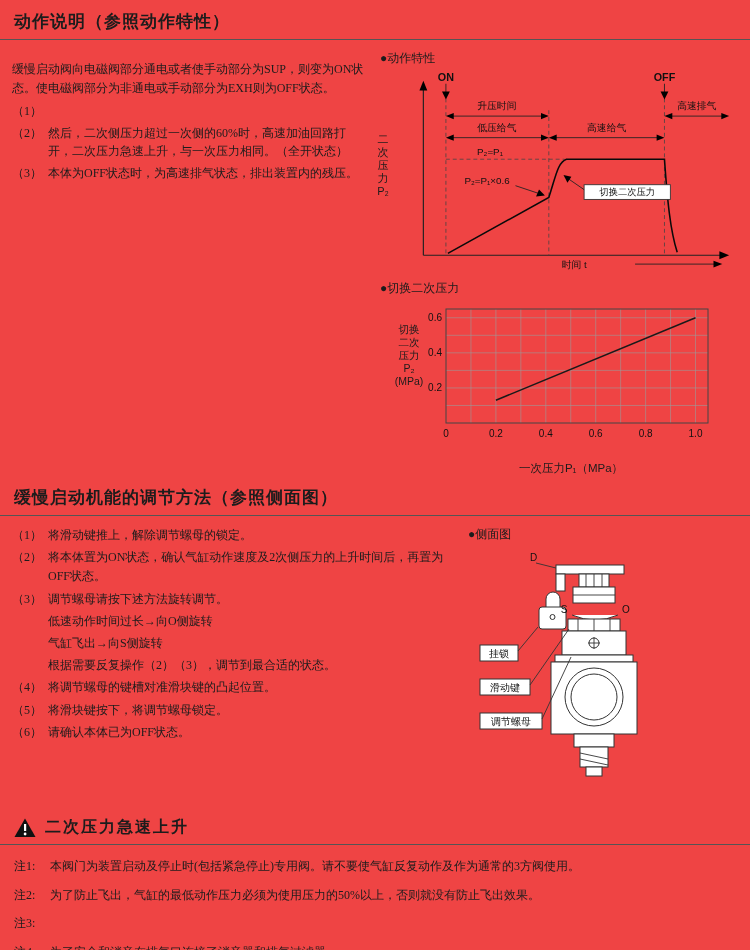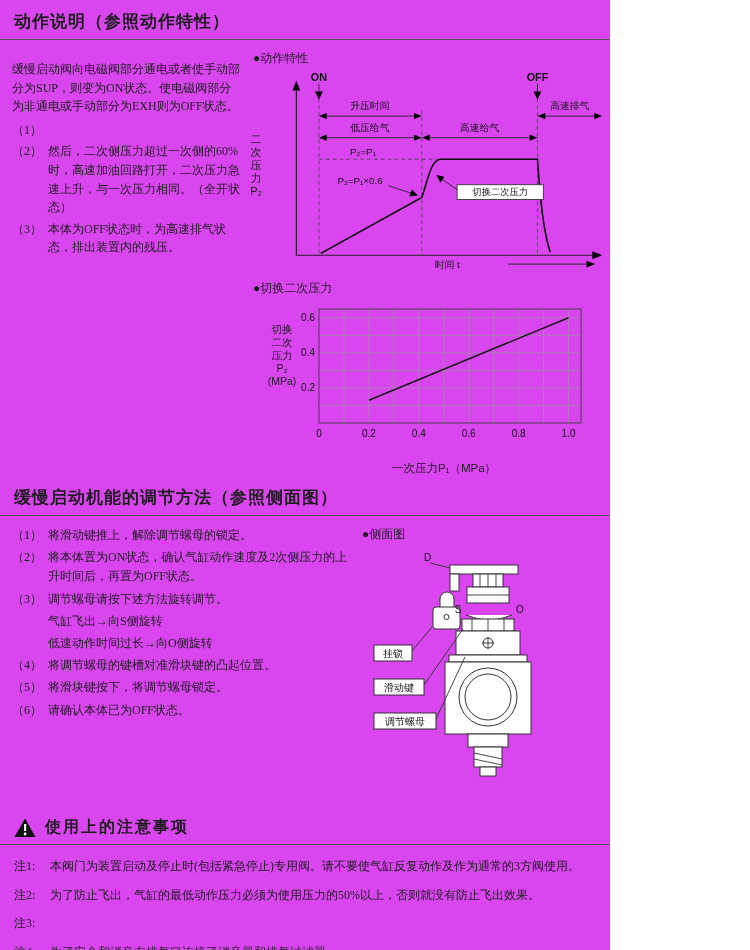--- a/index.html
+++ b/index.html
@@ -1,18 +1,18 @@
 <!DOCTYPE html>
 <html><head>
 <meta charset="utf-8">
 <style>
   * { box-sizing: border-box; }
   html,body { margin:0; padding:0; background:#ffffff; }
   body { font-family:"Liberation Serif","DejaVu Serif",serif; color:#1c1c1c; }
-  .page { width:610px; height:950px; background:#d946ef; position:relative; overflow:hidden; }
+  .page { width:750px; height:950px; background:#ef4444; position:relative; overflow:hidden; }
 
   .sec-title { font-size:17px; font-weight:bold; margin:0; padding:10px 0 6px 14px;
                border-bottom:1px solid #555; letter-spacing:1px; }
   .row { display:flex; }
   .col-l1 { width:372px; padding:8px 4px 0 12px; font-size:12px; line-height:1.55; }
   .col-r1 { width:374px; padding:6px 0 0 0; }
   .col-l2 { width:460px; padding:10px 4px 0 12px; font-size:12px; line-height:1.6; }
   .col-r2 { width:285px; padding:6px 0 0 0; }
 
   .intro { margin:12px 0 5px 0; }
@@ -195,24 +195,27 @@
       </div>
       <div class="step">
         <span class="num">（2）</span>
         <span class="txt">将本体置为ON状态，确认气缸动作速度及2次侧压力的上升时间后，再置为OFF状态。</span>
       </div>
       <div class="step">
         <span class="num">（3）</span>
         <span class="txt">调节螺母请按下述方法旋转调节。</span>
       </div>
       <div class="step sub">
+        <span class="txt">低速动作时间过长→向O侧旋转</span>
+      </div>
+      <div class="step sub">
         <span class="txt">气缸飞出→向S侧旋转</span>
       </div>
       <div class="step sub">
-        <span class="txt">低速动作时间过长→向O侧旋转</span>
+        <span class="txt">根据需要反复操作（2）（3），调节到最合适的状态。</span>
       </div>
       <div class="step">
         <span class="num">（4）</span>
         <span class="txt">将调节螺母的键槽对准滑块键的凸起位置。</span>
       </div>
       <div class="step">
         <span class="num">（5）</span>
         <span class="txt">将滑块键按下，将调节螺母锁定。</span>
       </div>
       <div class="step">
@@ -283,21 +286,21 @@
       </svg>
     </div>
   </div>
 
   <div class="caution-head">
     <svg width="22" height="20" viewBox="0 0 22 20">
       <polygon points="11,0.5 21.5,19 0.5,19" fill="#111"></polygon>
       <rect x="10" y="6" width="2.2" height="7" fill="#fff"></rect>
       <circle cx="11.1" cy="16" r="1.4" fill="#fff"></circle>
     </svg>
-    <span class="caution-title">使用上的注意事项</span>
+    <span class="caution-title">二次压力急速上升</span>
   </div>
 
   <div class="notes">
     <div class="note">
       <span class="num">注1:</span>
       <span class="txt">本阀门为装置启动及停止时(包括紧急停止)专用阀。请不要使气缸反复动作及作为通常的3方阀使用。</span>
     </div>
     <div class="note">
       <span class="num">注2:</span>
       <span class="txt">为了防止飞出，气缸的最低动作压力必须为使用压力的50%以上，否则就没有防止飞出效果。</span>

